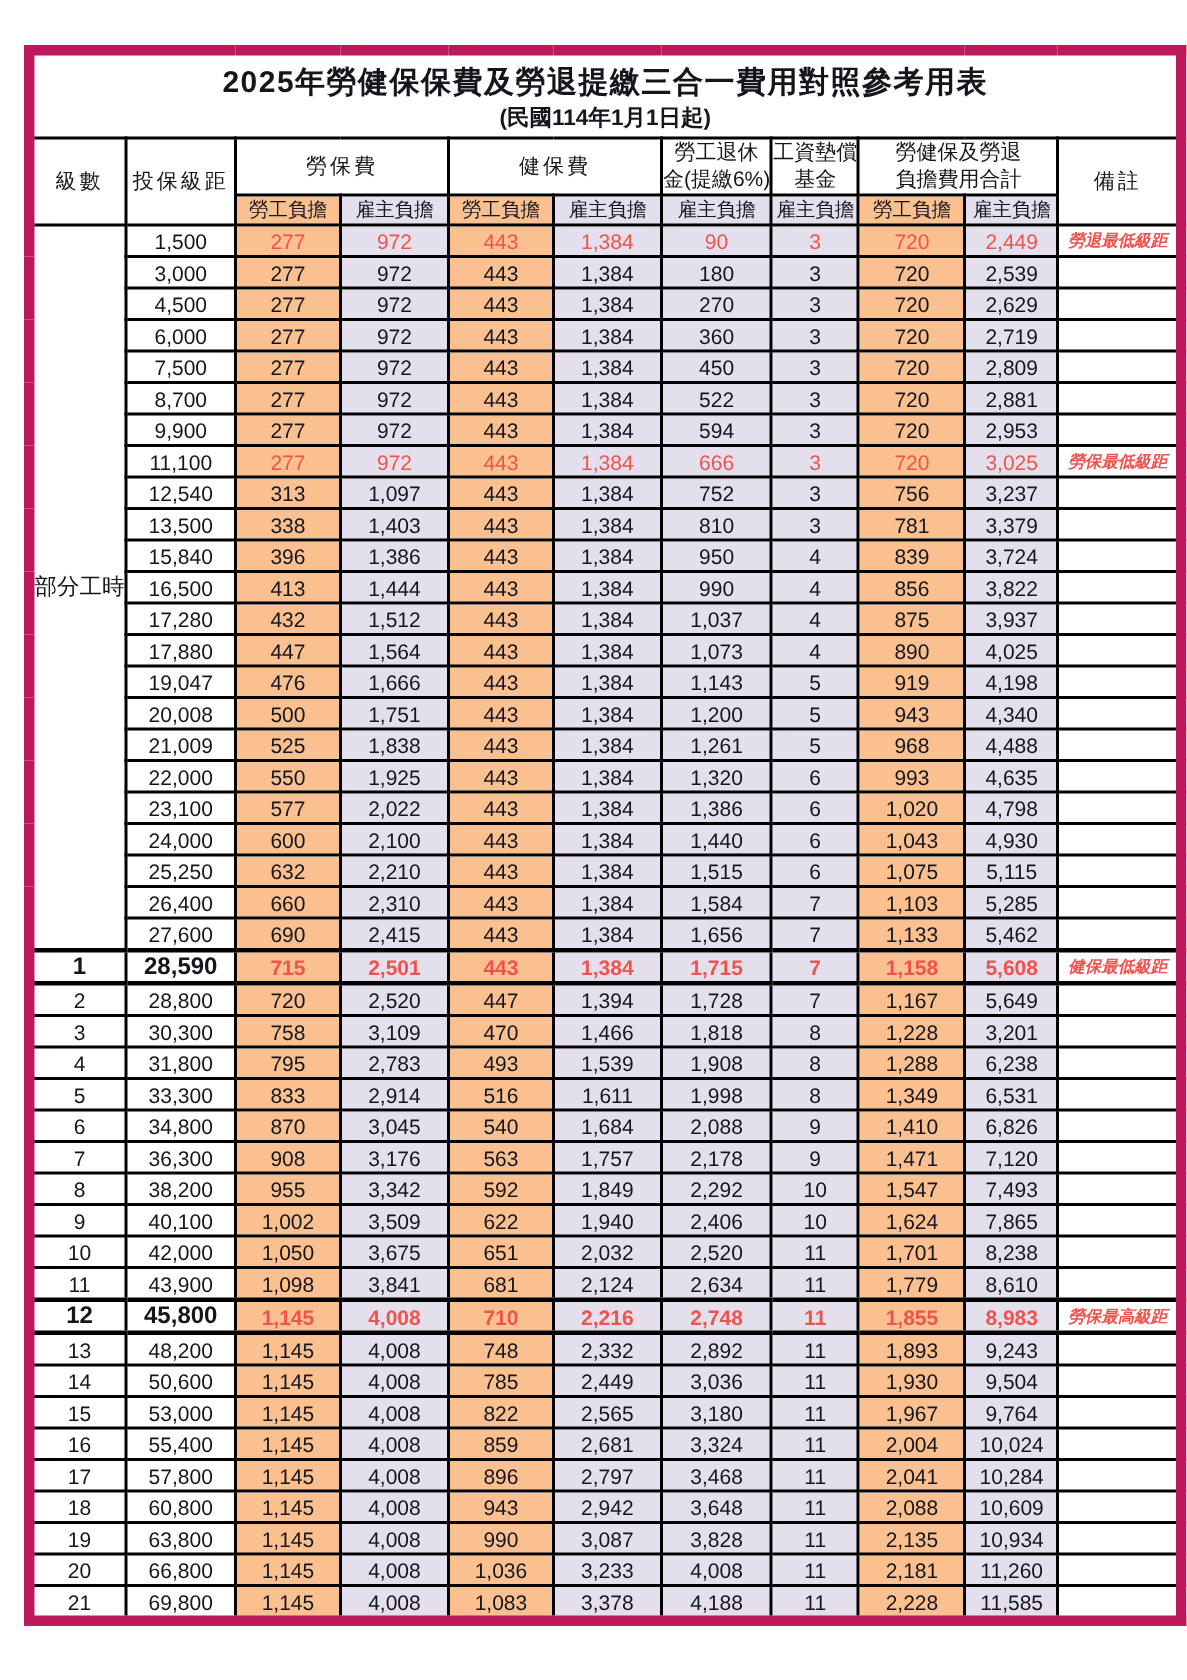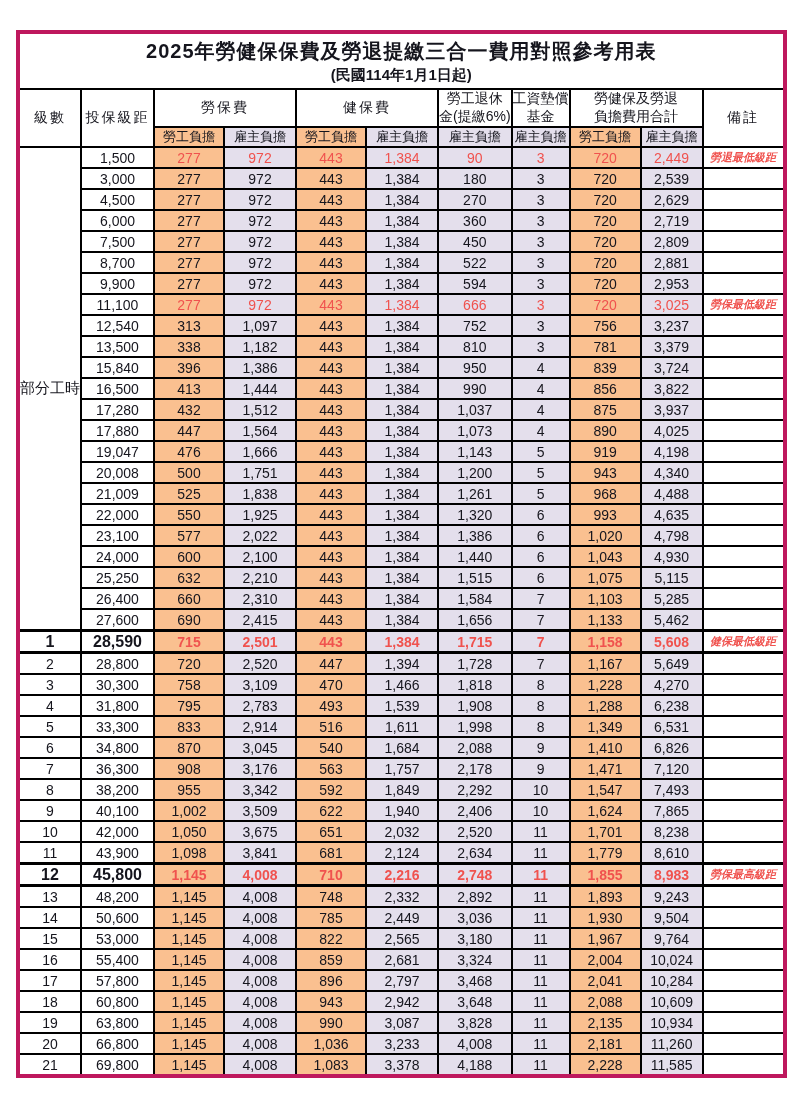--- a/index.html
+++ b/index.html
@@ -4,21 +4,21 @@
 <style>
   html,body{margin:0;padding:0;background:#ffffff;}
   body{
     width:791px;height:1120px;position:relative;
     font-family:"Liberation Sans","DejaVu Sans",sans-serif;
     color:#15151d;
   }
   .sheet{position:absolute;left:16px;top:30px;}
   table{
     border-collapse:collapse;table-layout:fixed;
-    border:4px solid #be185d;
+    border:7px solid #be185d;
   }
   td{
     border:2px solid #000;
     text-align:center;vertical-align:middle;
     padding:0;overflow:hidden;white-space:nowrap;
   }
   
   col.c-level{width:59px}
   col.c-bracket{width:73px}
   col.c-li-emp{width:70px}
@@ -217,21 +217,21 @@
           <td class="value-cell er">1,384</td>
           <td class="value-cell er">752</td>
           <td class="value-cell er">3</td>
           <td class="value-cell emp">756</td>
           <td class="value-cell er">3,237</td>
           <td class="remark-cell"></td>
         </tr>
         <tr>
           <td class="bracket-cell">13,500</td>
           <td class="value-cell emp">338</td>
-          <td class="value-cell er">1,182</td>
+          <td class="value-cell er">1,403</td>
           <td class="value-cell emp">443</td>
           <td class="value-cell er">1,384</td>
           <td class="value-cell er">810</td>
           <td class="value-cell er">3</td>
           <td class="value-cell emp">781</td>
           <td class="value-cell er">3,379</td>
           <td class="remark-cell"></td>
         </tr>
         <tr>
           <td class="bracket-cell">15,840</td>
@@ -418,21 +418,21 @@
         <tr>
           <td class="level-cell">3</td>
           <td class="bracket-cell">30,300</td>
           <td class="value-cell emp">758</td>
           <td class="value-cell er">3,109</td>
           <td class="value-cell emp">470</td>
           <td class="value-cell er">1,466</td>
           <td class="value-cell er">1,818</td>
           <td class="value-cell er">8</td>
           <td class="value-cell emp">1,228</td>
-          <td class="value-cell er">4,270</td>
+          <td class="value-cell er">3,201</td>
           <td class="remark-cell"></td>
         </tr>
         <tr>
           <td class="level-cell">4</td>
           <td class="bracket-cell">31,800</td>
           <td class="value-cell emp">795</td>
           <td class="value-cell er">2,783</td>
           <td class="value-cell emp">493</td>
           <td class="value-cell er">1,539</td>
           <td class="value-cell er">1,908</td>

